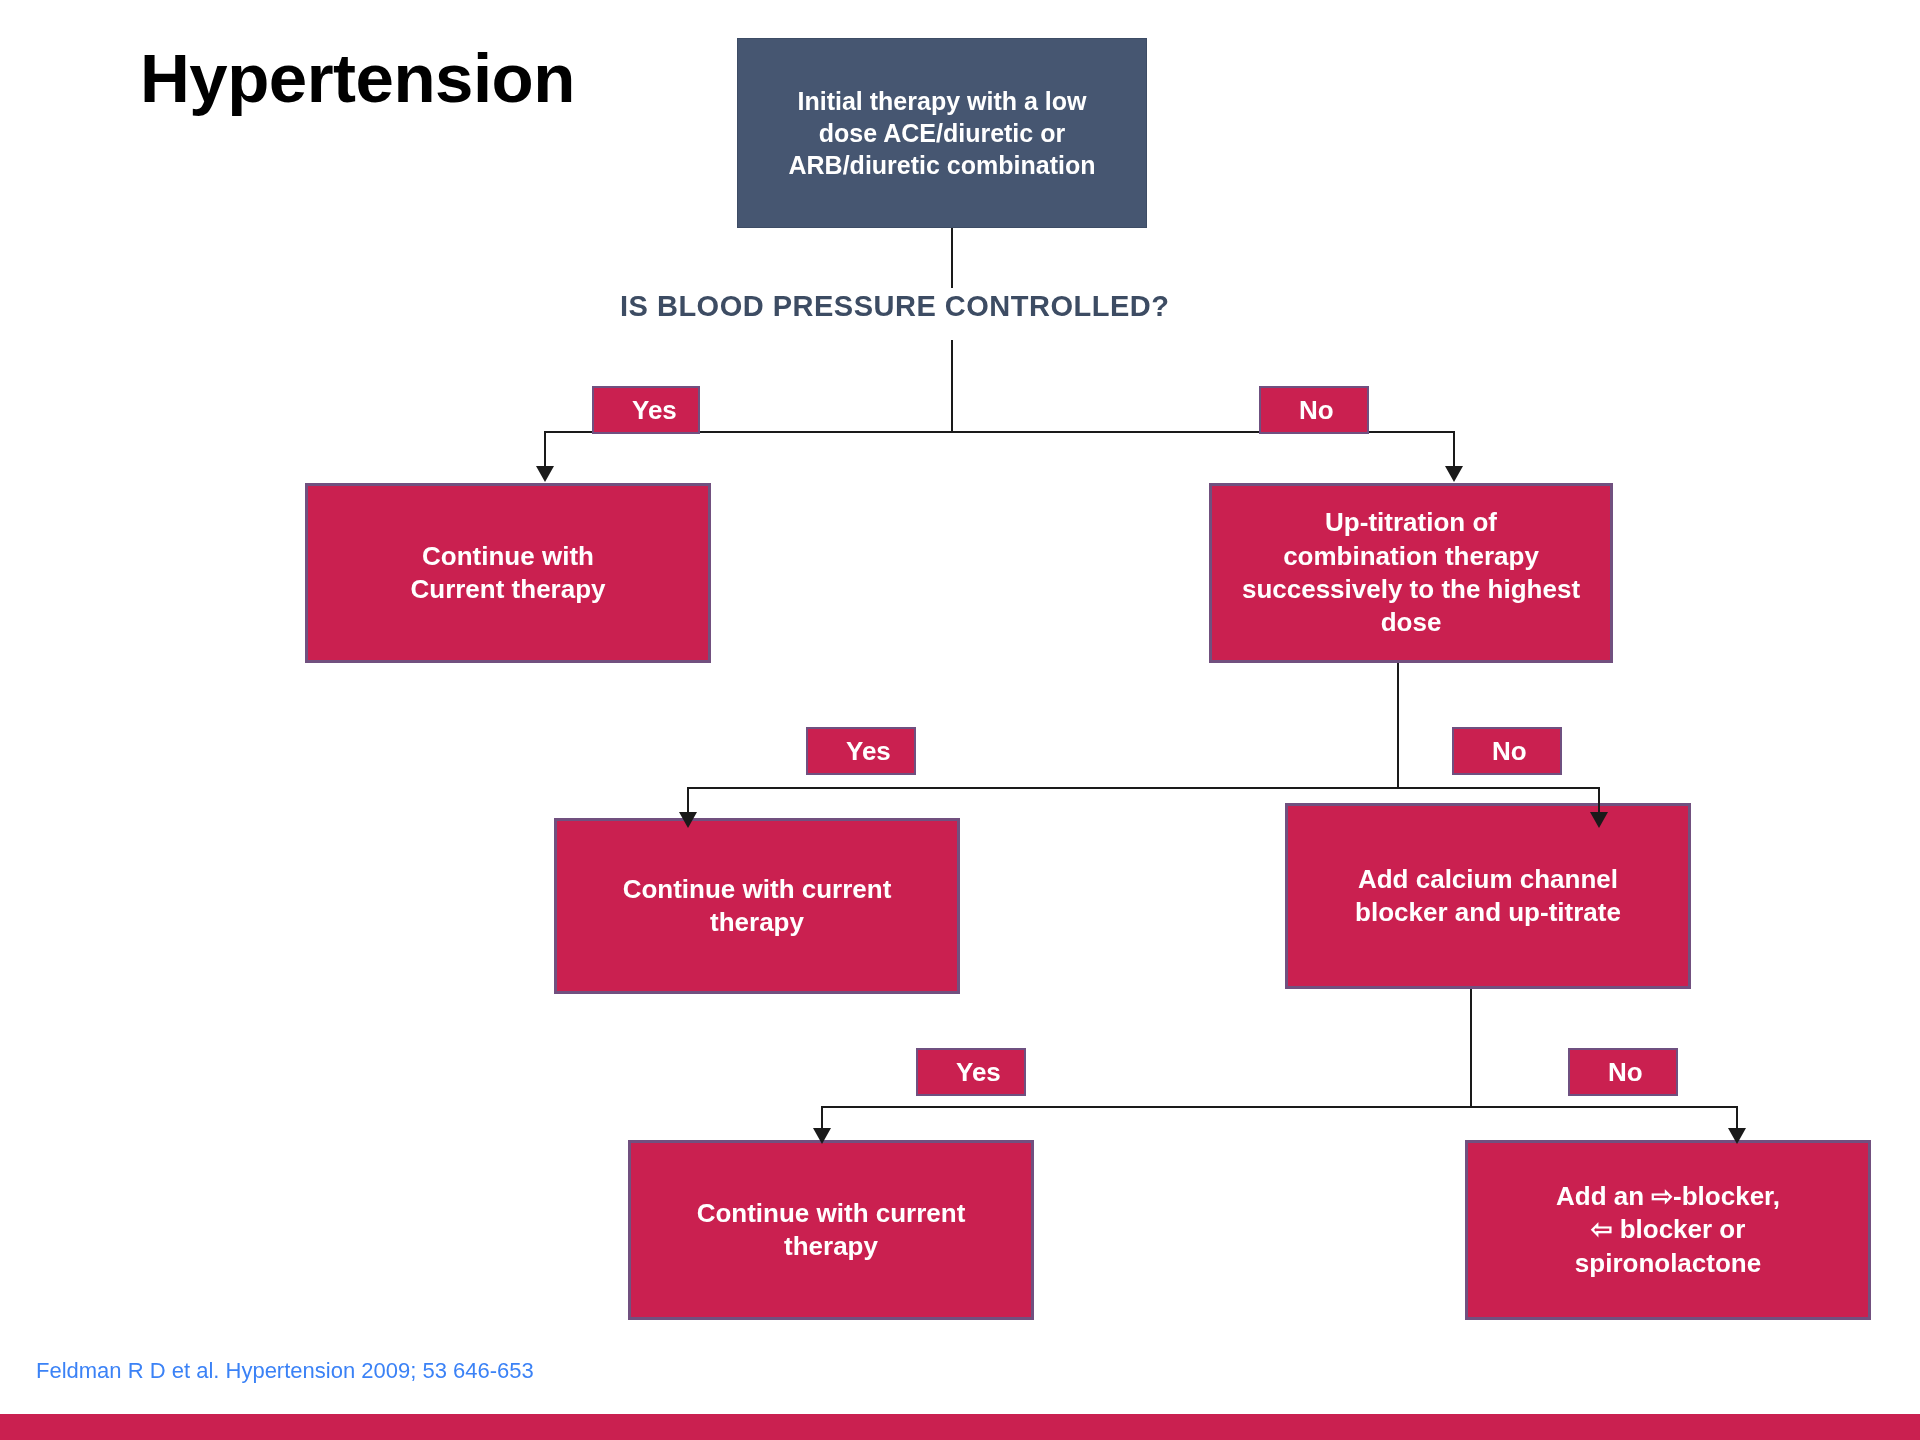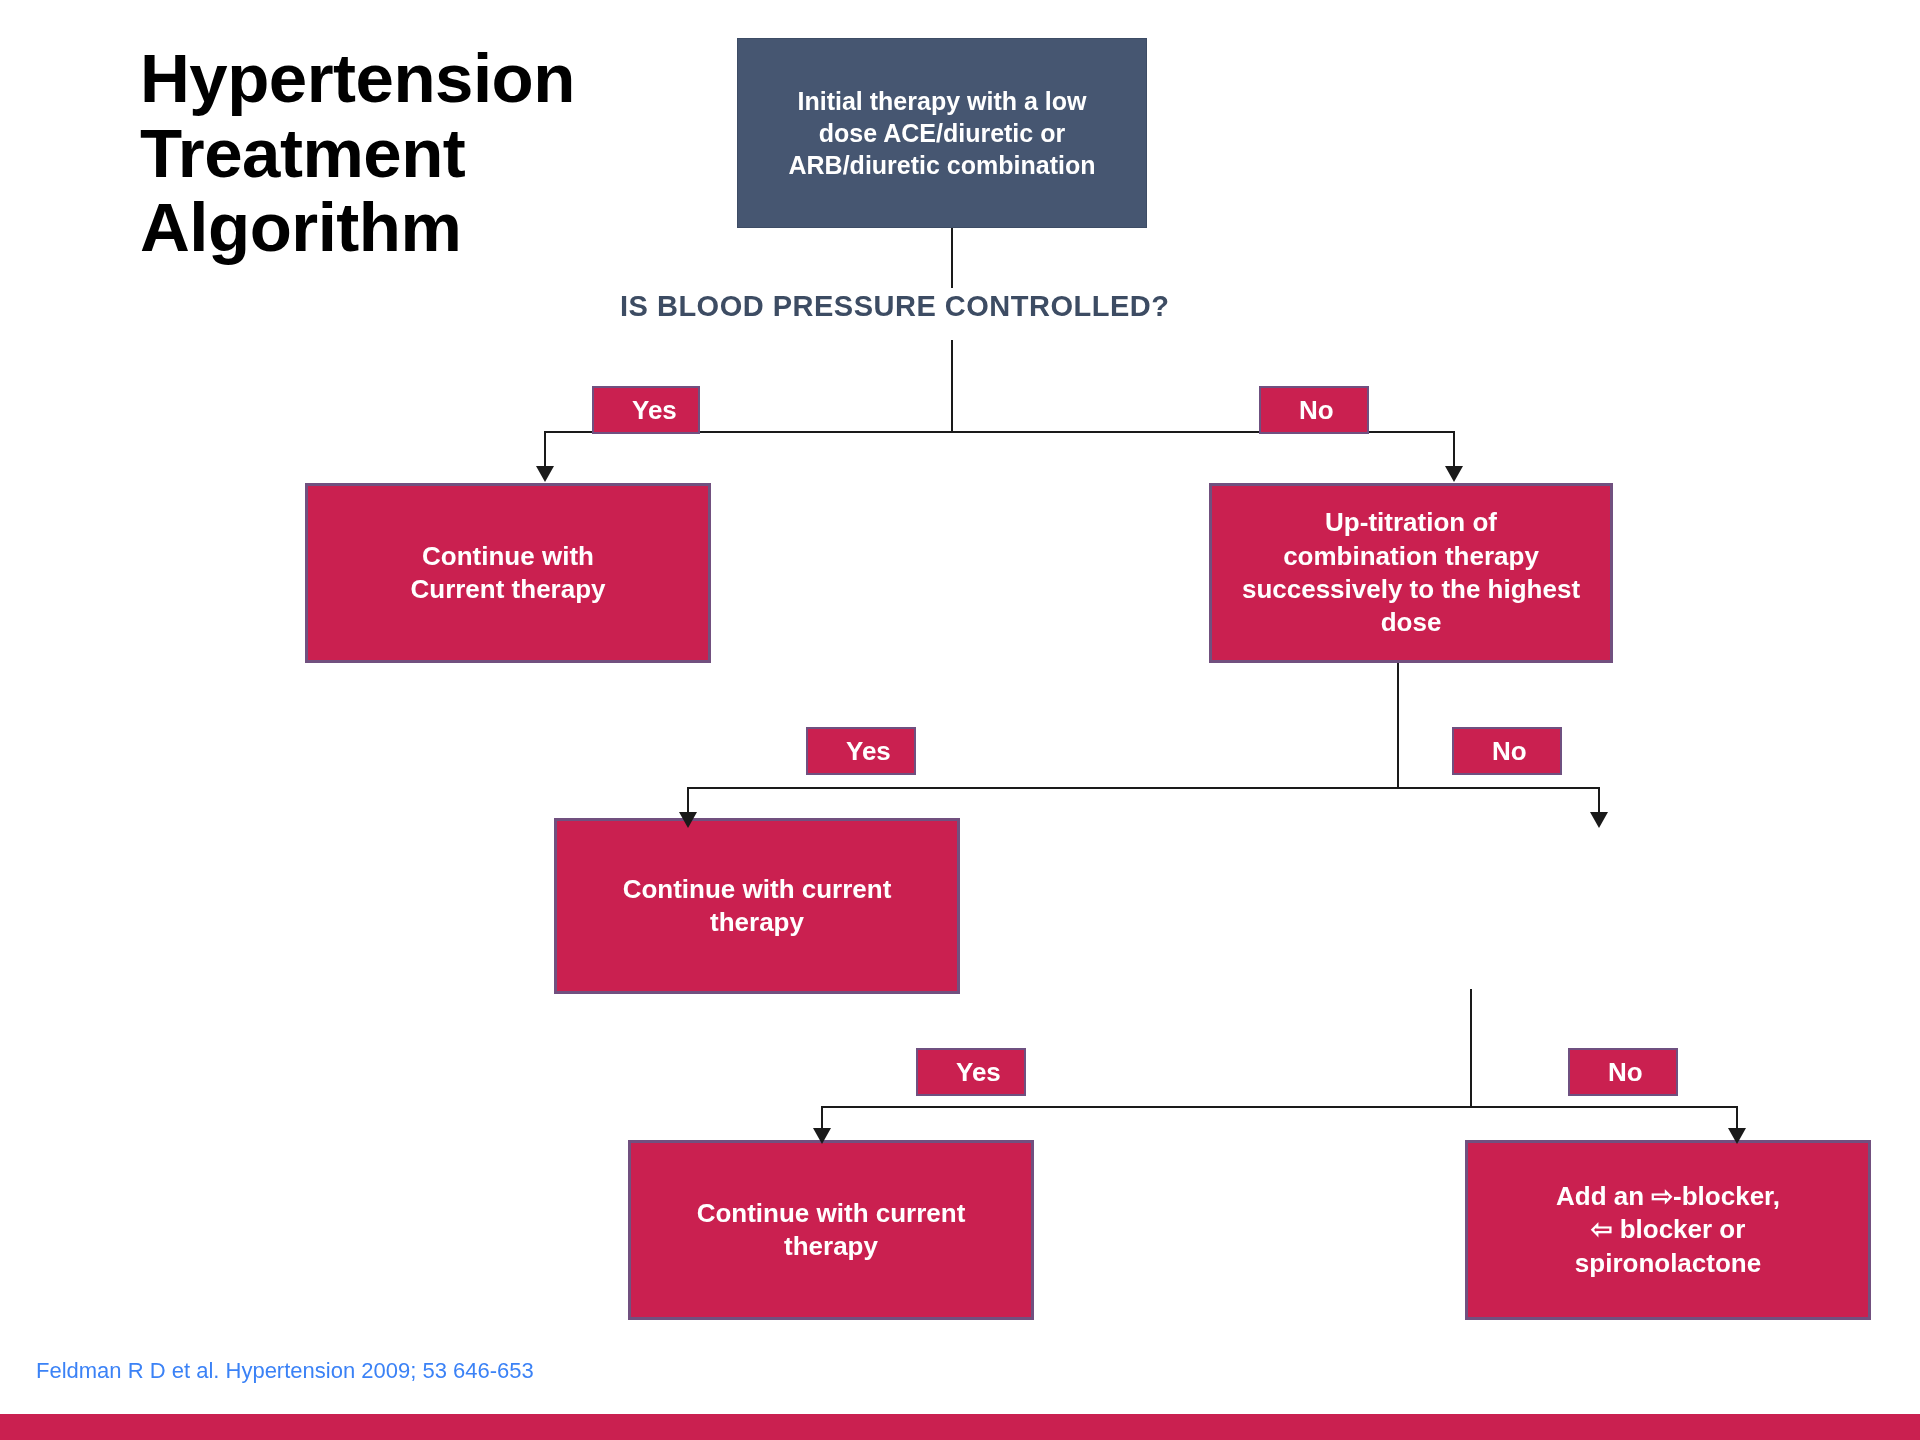--- a/index.html
+++ b/index.html
@@ -124,21 +124,20 @@
     background: #ca2050;
   }
 </style>
 </head>
 <body>
 
 <div id="slide">
 
   <div class="title">
     <span class="line">Hypertension</span>
-    <span class="line">Treatment Algorithm</span>
   </div>
 
   <div class="node blue" style="left:737px; top:38px; width:410px; height:190px;">
     <span class="txt">Initial therapy with a low
 dose ACE/diuretic or
 ARB/diuretic combination</span>
   </div>
 
   <div class="vline" style="left:951px; top:228px; height:60px;"></div>
 
@@ -186,20 +185,24 @@
   </div>
   <div class="pill" style="left:1452px; top:727px; width:110px; height:48px;">
     <span>No</span>
   </div>
 
   <div class="node crimson" style="left:554px; top:818px; width:406px; height:176px;">
     <span class="txt">Continue with current
 therapy</span>
   </div>
 
+  <div class="node crimson" style="left:1285px; top:803px; width:406px; height:186px;">
+    <span class="txt">Add calcium channel
+blocker and up-titrate</span>
+  </div>
 
   <div class="vline" style="left:1470px; top:989px; height:118px;"></div>
 
   <div class="hline" style="left:821px; top:1106px; width:916px;"></div>
   <div class="vline" style="left:821px; top:1106px; height:30px;"></div>
   <div class="arrowhead" style="left:813px; top:1128px;"></div>
   <div class="vline" style="left:1736px; top:1106px; height:30px;"></div>
   <div class="arrowhead" style="left:1728px; top:1128px;"></div>
 
   <div class="pill" style="left:916px; top:1048px; width:110px; height:48px;">

